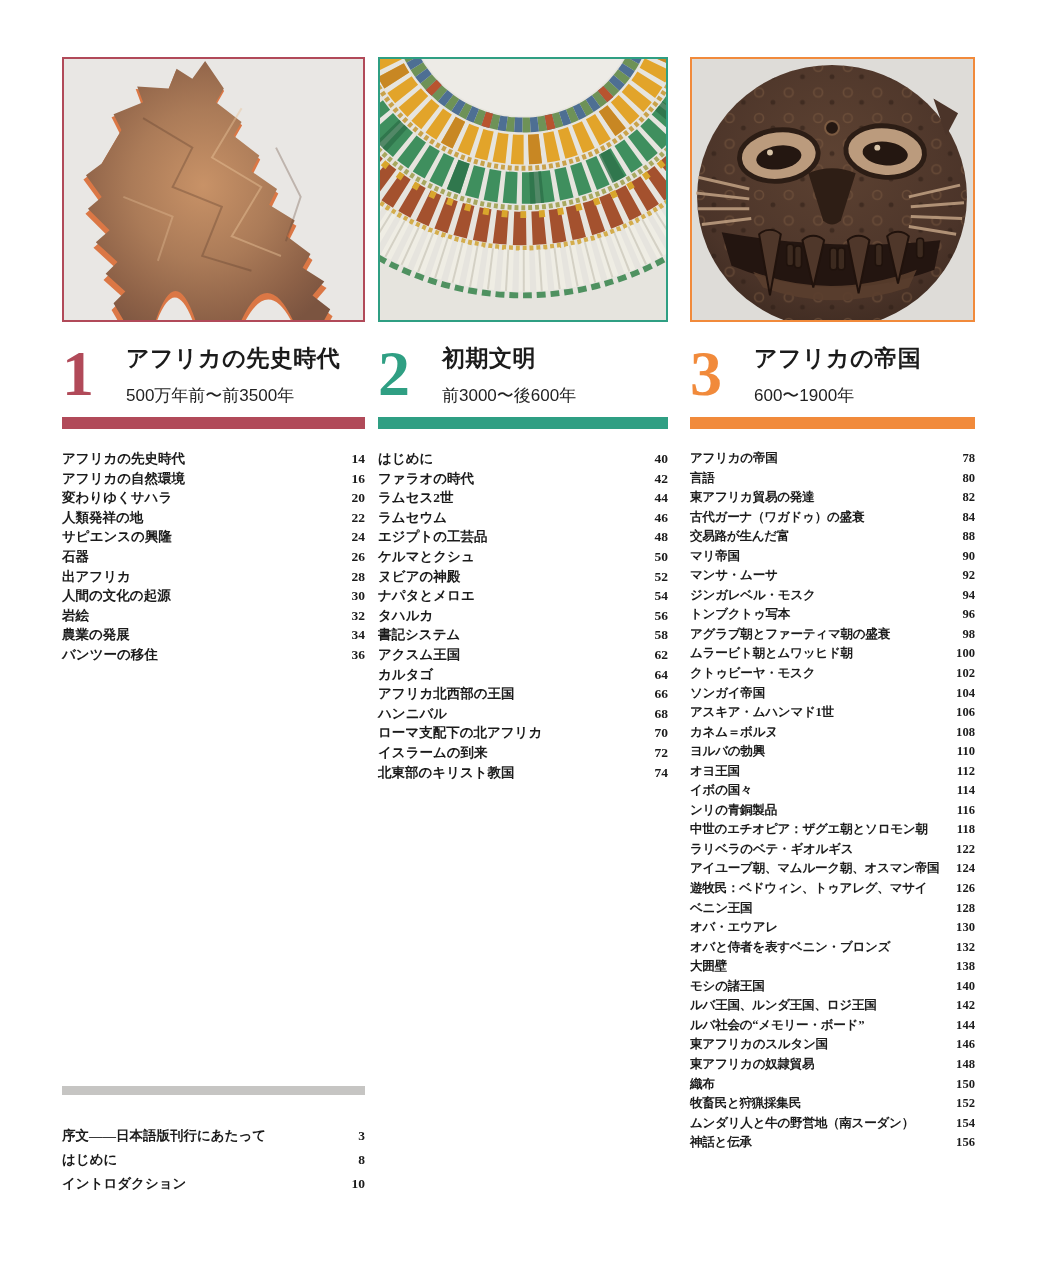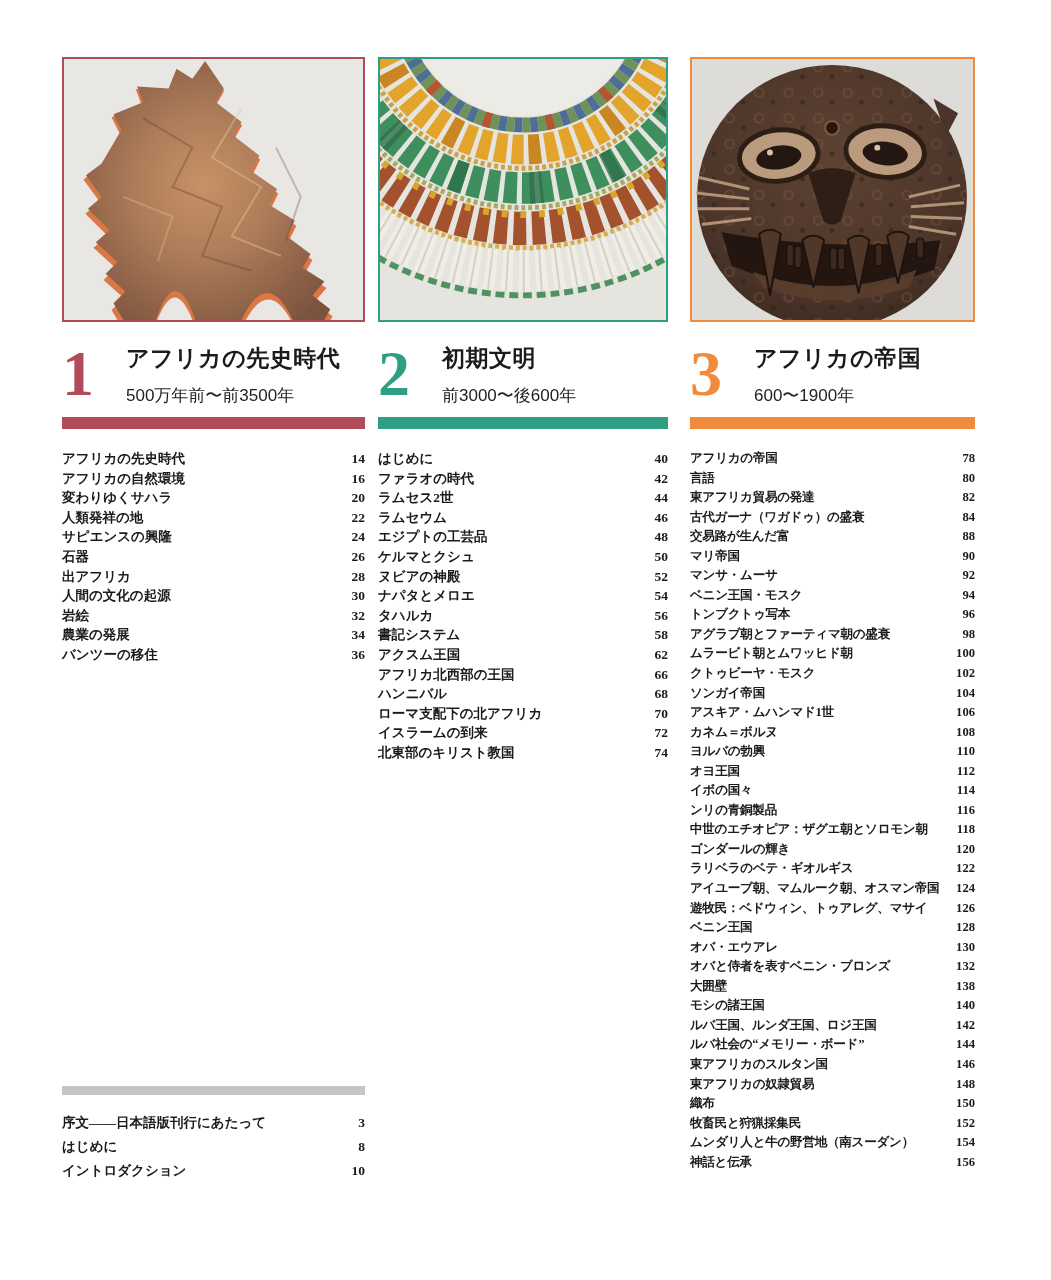--- a/index.html
+++ b/index.html
@@ -35,21 +35,21 @@
   .toc-list{list-style:none;margin:21px 0 0 0;padding:0;font-weight:bold;font-size:13.5px;}
   .toc-row{display:flex;justify-content:space-between;align-items:baseline;height:19.6px;}
   .toc-label{white-space:nowrap;}
   .toc-page{margin-left:6px;flex:none;}
   .col3 .toc-list{font-size:12.6px;}
   .col3 .toc-row{height:19.55px;}
   .col3 .toc-label{letter-spacing:-0.3px;}
 
   .front-matter{position:absolute;top:1029px;left:0;width:100%;}
   .gray-bar{height:9px;background:#c6c5c3;}
-  .fm-list{margin-top:19px;}
+  .fm-list{margin-top:32px;}
   .fm-list .toc-row{height:24px;}
 </style>
 </head>
 <body>
 
 <section class="col col1">
   <figure class="img-frame" style="border-color: rgb(177, 74, 89);">
     <svg viewBox="0 0 303 265">
       <defs>
         <radialGradient id="flintG" cx="48%" cy="48%" r="65%">
@@ -252,20 +252,24 @@
         <span class="toc-label">書記システム</span>
         <span class="toc-page">58</span>
       </li>
 
 
       <li class="toc-row">
         <span class="toc-label">アクスム王国</span>
         <span class="toc-page">62</span>
       </li>
 
+      <li class="toc-row">
+        <span class="toc-label">カルタゴ</span>
+        <span class="toc-page">64</span>
+      </li>
 
       <li class="toc-row">
         <span class="toc-label">アフリカ北西部の王国</span>
         <span class="toc-page">66</span>
       </li>
 
       <li class="toc-row">
         <span class="toc-label">ハンニバル</span>
         <span class="toc-page">68</span>
       </li>
@@ -389,21 +393,21 @@
         <span class="toc-label">マリ帝国</span>
         <span class="toc-page">90</span>
       </li>
 
       <li class="toc-row">
         <span class="toc-label">マンサ・ムーサ</span>
         <span class="toc-page">92</span>
       </li>
 
       <li class="toc-row">
-        <span class="toc-label">ベニン王国・モスク</span>
+        <span class="toc-label">ジンガレベル・モスク</span>
         <span class="toc-page">94</span>
       </li>
 
       <li class="toc-row">
         <span class="toc-label">トンブクトゥ写本</span>
         <span class="toc-page">96</span>
       </li>
 
       <li class="toc-row">
         <span class="toc-label">アグラブ朝とファーティマ朝の盛衰</span>
@@ -453,24 +457,20 @@
       <li class="toc-row">
         <span class="toc-label">ンリの青銅製品</span>
         <span class="toc-page">116</span>
       </li>
 
       <li class="toc-row">
         <span class="toc-label">中世のエチオピア：ザグエ朝とソロモン朝</span>
         <span class="toc-page">118</span>
       </li>
 
-      <li class="toc-row">
-        <span class="toc-label">ゴンダールの輝き</span>
-        <span class="toc-page">120</span>
-      </li>
 
       <li class="toc-row">
         <span class="toc-label">ラリベラのベテ・ギオルギス</span>
         <span class="toc-page">122</span>
       </li>
 
       <li class="toc-row">
         <span class="toc-label">アイユーブ朝、マムルーク朝、オスマン帝国</span>
         <span class="toc-page">124</span>
       </li>

